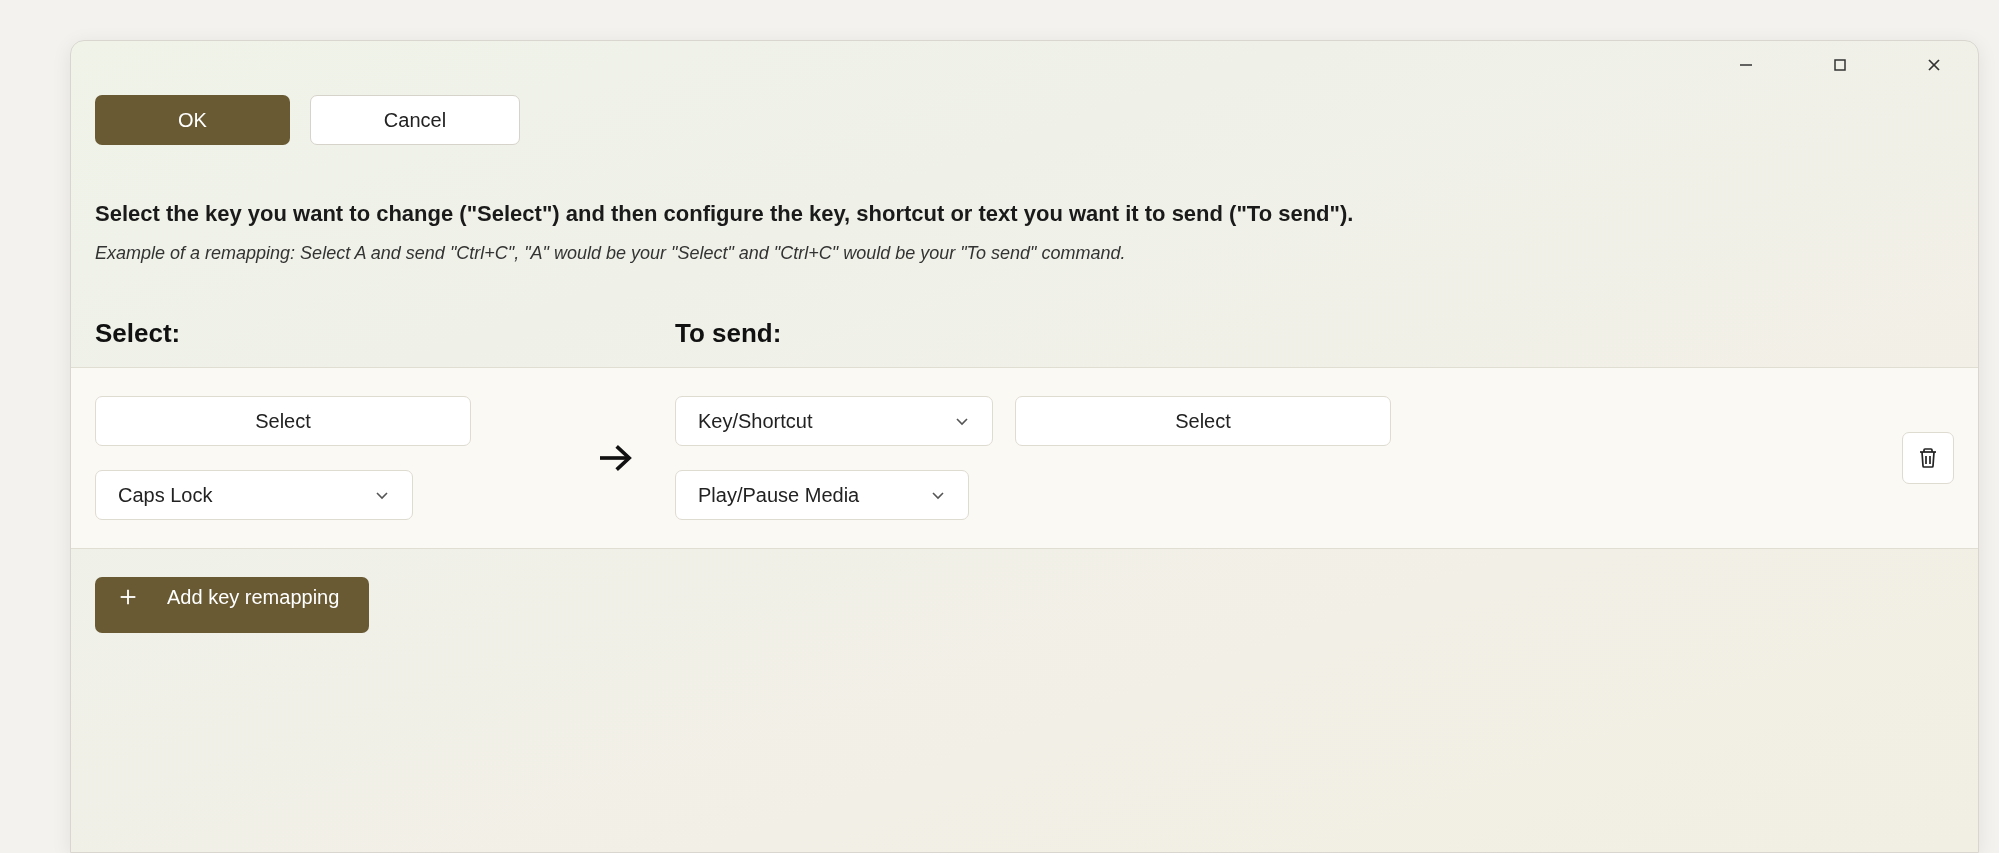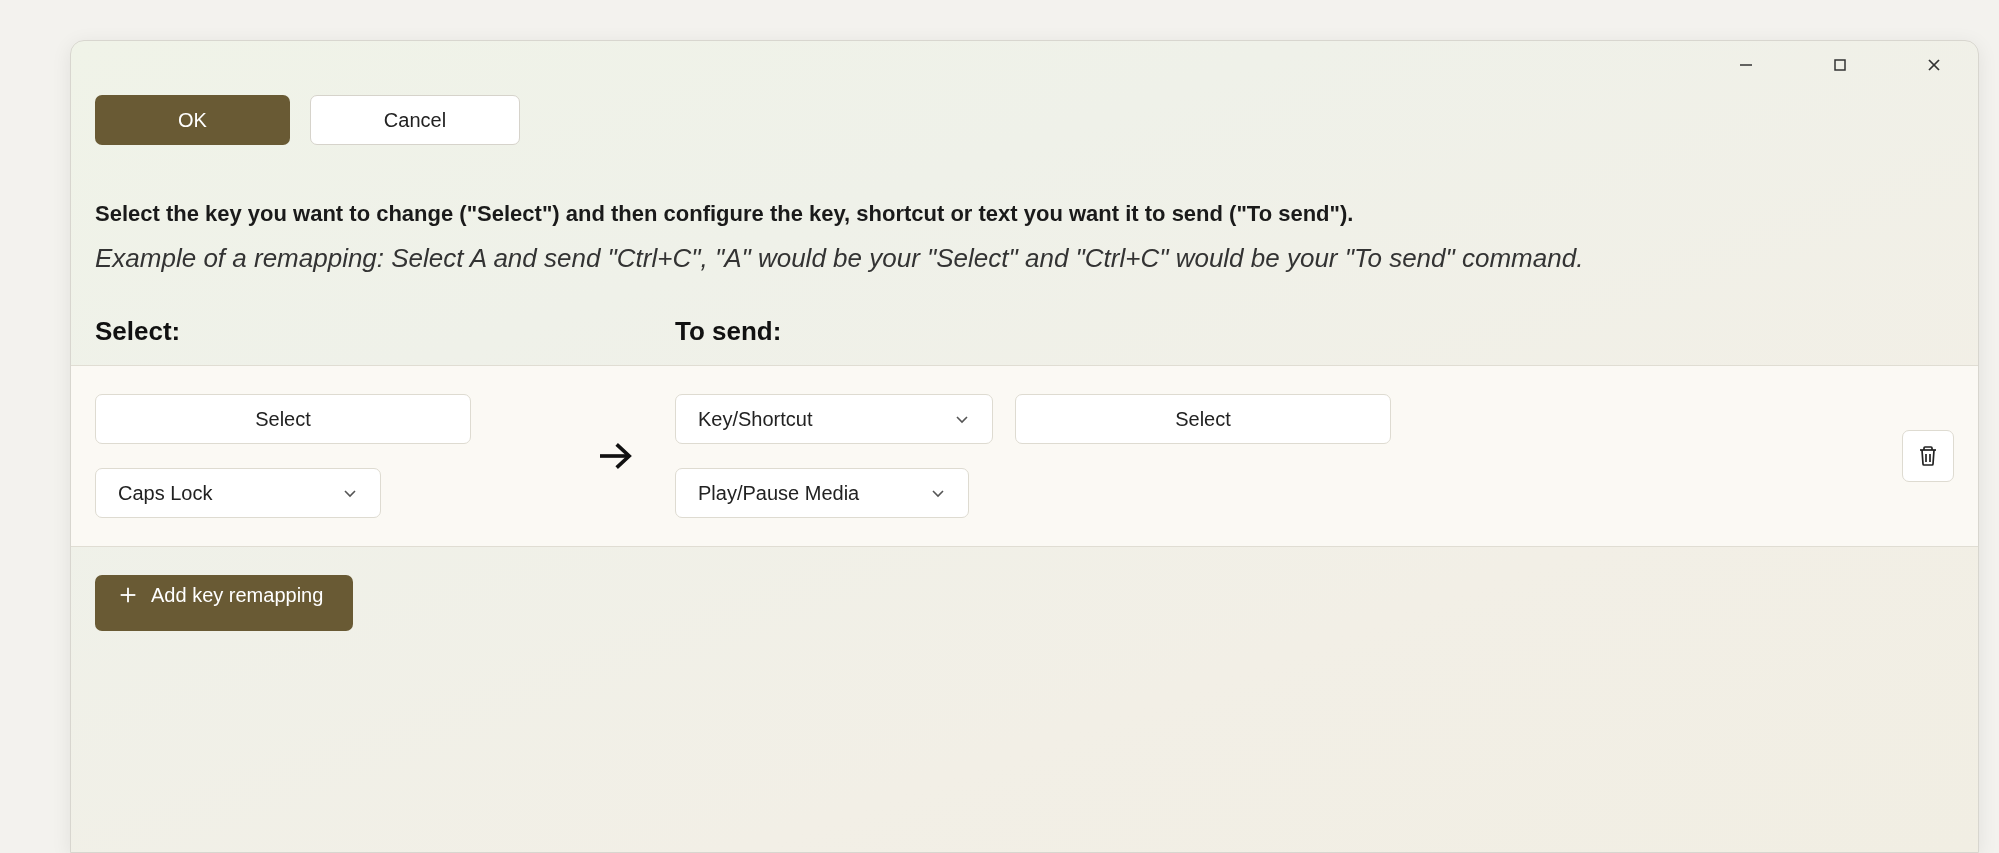--- a/index.html
+++ b/index.html
@@ -119,24 +119,24 @@
     }
 
     .instruction {
       font-size: 22px;
       font-weight: 600;
       color: #1a1a1a;
       margin-bottom: 16px;
     }
 
     .example {
-      font-size: 26px;
+      font-size: 18px;
       font-style: italic;
       color: #333;
-      margin-bottom: 42px;
+      margin-bottom: 54px;
     }
 
     .col-headers {
       display: flex;
       font-size: 26px;
       font-weight: 700;
       color: #111;
       padding-bottom: 18px;
     }
 
@@ -229,21 +229,21 @@
       display: flex;
       align-items: center;
     }
 
     .dropdown .chev svg {
       width: 16px;
       height: 16px;
       color: #555;
     }
 
-    .dd-source { width: 286px; }
+    .dd-source { width: 318px; }
     .dd-type   { width: 318px; }
     .dd-target { width: 294px; }
 
     .delete-col {
       margin-left: auto;
       display: flex;
       align-items: center;
     }
 
     .delete-btn {
@@ -273,21 +273,21 @@
       color: #fff;
       border: none;
       border-radius: 7px;
       height: 56px;
       padding: 0 30px 16px 22px;
       font-size: 20px;
       font-family: inherit;
       cursor: pointer;
       display: inline-flex;
       align-items: center;
-      gap: 12px;
+      gap: 28px;
     }
 
     .add-btn svg {
       width: 22px;
       height: 22px;
       stroke: #fff;
     }
   </style>
 </head>
 <body>

